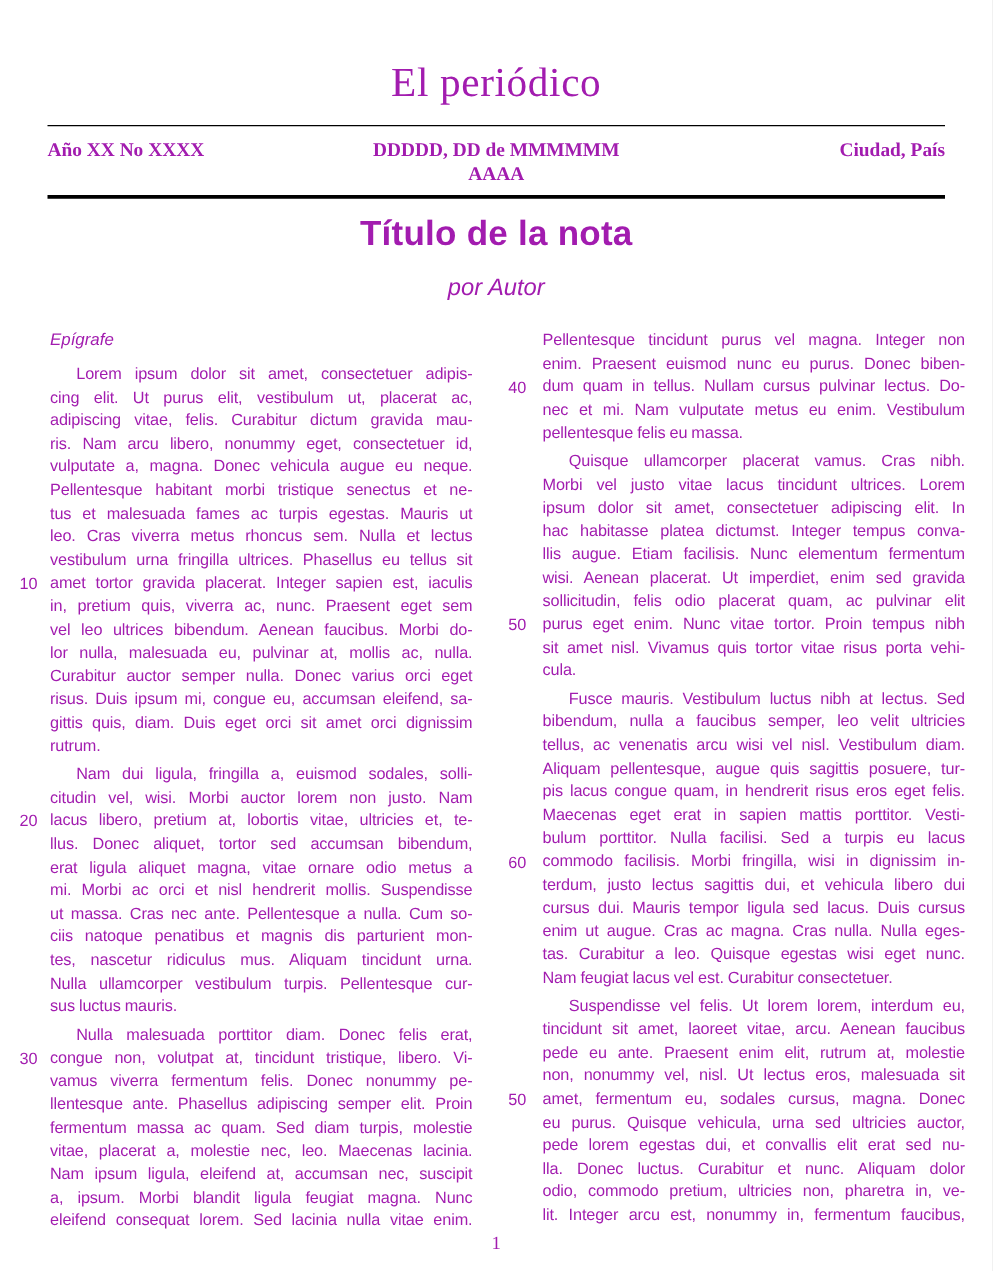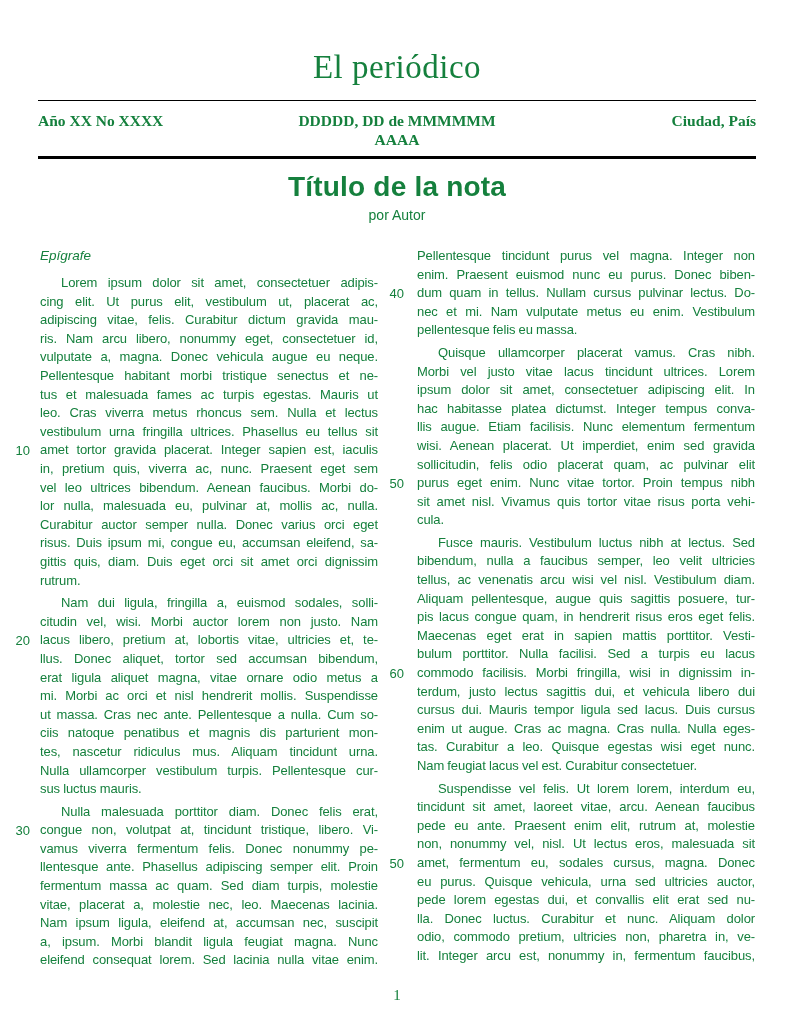--- a/index.html
+++ b/index.html
@@ -2,21 +2,21 @@
 <html lang="es"><head>
 <meta charset="utf-8">
 <style>
   html, body { margin: 0; padding: 0; background: #e8e8e8; }
   .page {
     position: relative;
     width: 794px;
     height: 1028px;
     margin: 0 auto;
     background: #ffffff;
-    color: #15803d;
+    color: #a21caf;
     font-family: "Liberation Sans", sans-serif;
     overflow: hidden;
     box-sizing: border-box;
   }
   
   .masthead {
     margin: 49px 0 0 0;
     font-family: "Liberation Serif", serif;
     font-weight: normal;
     font-size: 33px;
@@ -45,29 +45,30 @@
   
   .article-title {
     margin: 12px 0 0 0;
     font-size: 28px;
     line-height: 32px;
     font-weight: bold;
     text-align: center;
     letter-spacing: 0.2px;
   }
   .byline {
-    margin-top: 4px;
-    font-size: 14px;
+    margin-top: 20px;
+    font-size: 19px;
     line-height: 16px;
+    font-style: italic;
     text-align: center;
   }
   
   .columns {
     display: flex;
-    gap: 39px;
+    gap: 56px;
     margin: 24px 38px 0 40px;
     align-items: flex-start;
   }
   .col { width: 338px; flex: 0 0 338px; }
   .epigraph {
     font-style: italic;
     font-size: 13.5px;
     line-height: 18.6px;
     margin-bottom: 8.5px;
   }

